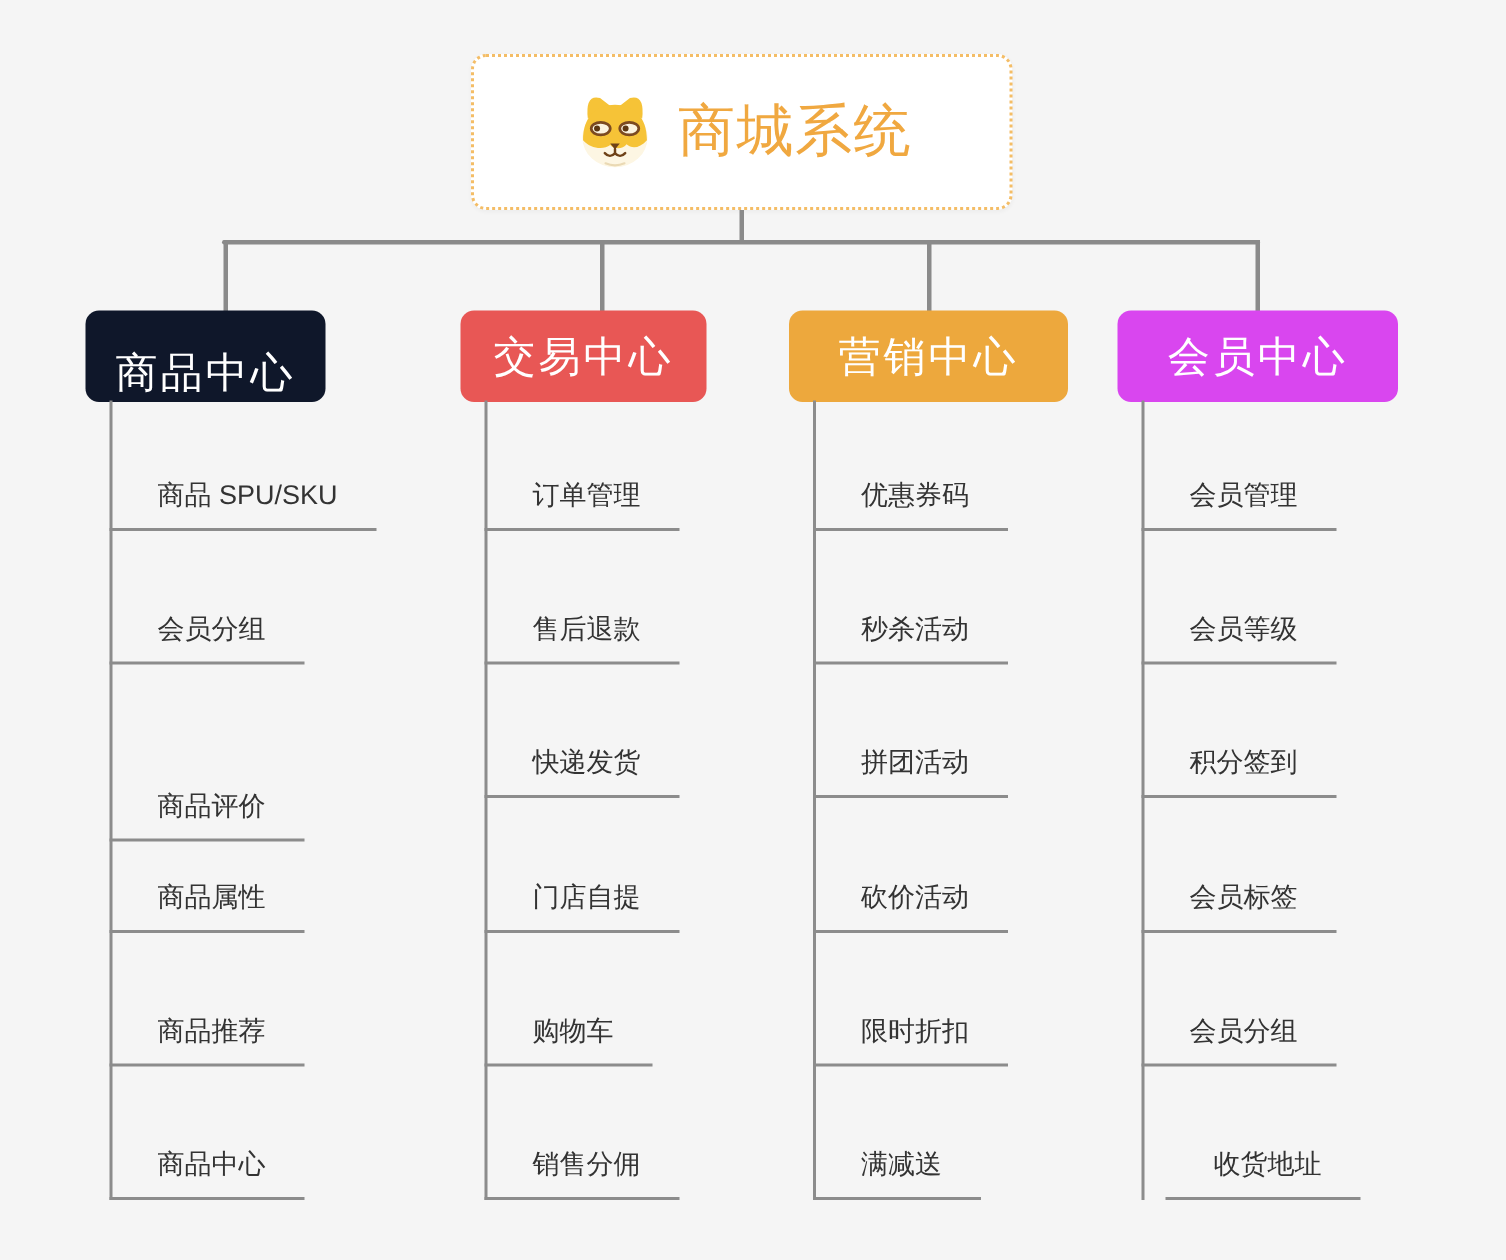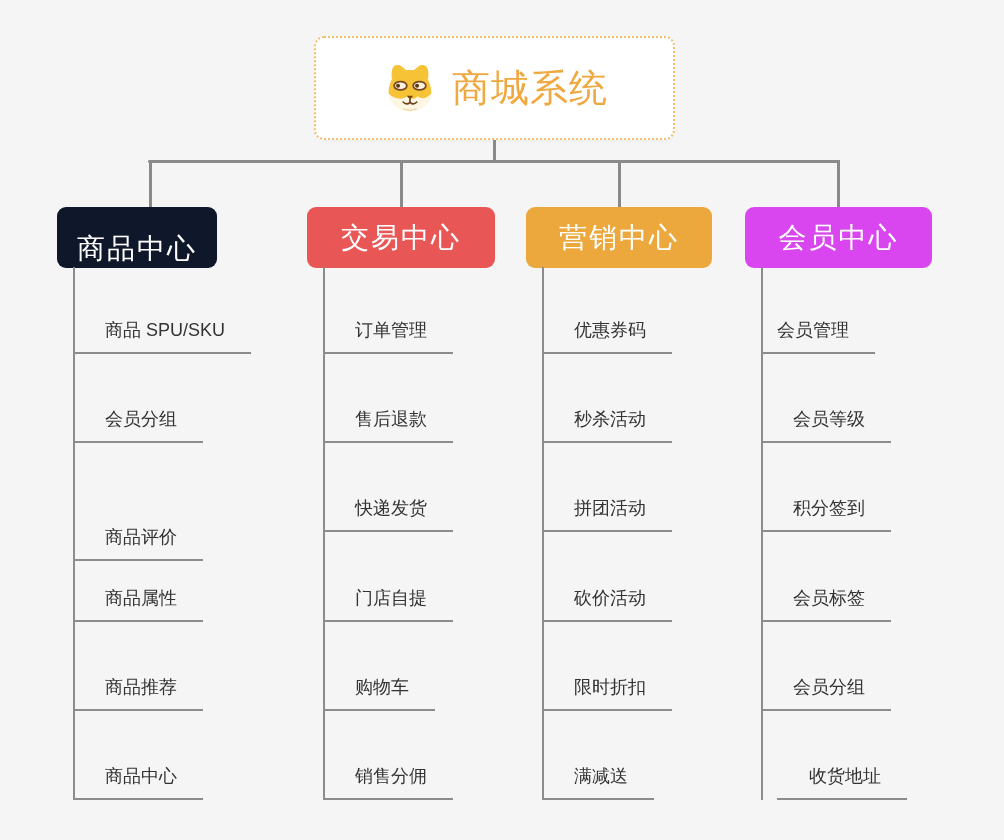--- a/index.html
+++ b/index.html
@@ -93,21 +93,21 @@
       <span class="branch-label">商品中心</span>
     </div>
     <div class="line trunk" style="left: 73px;"></div>
   <div class="leaf" style="left: 73px; top: 316px;">商品 SPU/SKU</div>
     <div class="leaf" style="left: 73px; top: 405px;">会员分组</div>
     <div class="leaf" style="left: 73px; top: 494px; margin-top: 29px;">商品评价</div>
     <div class="leaf" style="left: 73px; top: 584px;">商品属性</div>
     <div class="leaf" style="left: 73px; top: 673px;">商品推荐</div>
     <div class="leaf" style="left: 73px; top: 762px;">商品中心</div>
     <div class="line riser" style="left: 399.5px;"></div>
-    <div class="branch" style="left: 307px; width: 188px; background: rgb(232, 87, 85);">
+    <div class="branch" style="left: 307px; width: 164px; background: rgb(232, 87, 85);">
       <span class="branch-label">交易中心</span>
     </div>
     <div class="line trunk" style="left: 323px;"></div>
   <div class="leaf" style="left: 323px; top: 316px;">订单管理</div>
     <div class="leaf" style="left: 323px; top: 405px;">售后退款</div>
     <div class="leaf" style="left: 323px; top: 494px;">快递发货</div>
     <div class="leaf" style="left: 323px; top: 584px;">门店自提</div>
     <div class="leaf" style="left: 323px; top: 673px;">购物车</div>
     <div class="leaf" style="left: 323px; top: 762px;">销售分佣</div>
     <div class="line riser" style="left: 617.5px;"></div>
@@ -119,19 +119,19 @@
     <div class="leaf" style="left: 542px; top: 405px;">秒杀活动</div>
     <div class="leaf" style="left: 542px; top: 494px;">拼团活动</div>
     <div class="leaf" style="left: 542px; top: 584px;">砍价活动</div>
     <div class="leaf" style="left: 542px; top: 673px;">限时折扣</div>
     <div class="leaf" style="left: 542px; top: 762px;">满减送</div>
     <div class="line riser" style="left: 837px;"></div>
     <div class="branch" style="left: 745px; width: 187px; background: #d946ef;">
       <span class="branch-label">会员中心</span>
     </div>
     <div class="line trunk" style="left: 761px;"></div>
-  <div class="leaf" style="left: 761px; top: 316px; padding-left: 16px;">会员管理</div>
+  <div class="leaf" style="left: 761px; top: 316px;">会员管理</div>
     <div class="leaf" style="left: 761px; top: 405px;">会员等级</div>
     <div class="leaf" style="left: 761px; top: 494px;">积分签到</div>
     <div class="leaf" style="left: 761px; top: 584px;">会员标签</div>
     <div class="leaf" style="left: 761px; top: 673px;">会员分组</div>
     <div class="leaf" style="left: 761px; top: 762px; margin-left: 16px;">收货地址</div>
   </div>
 
 </body></html>

